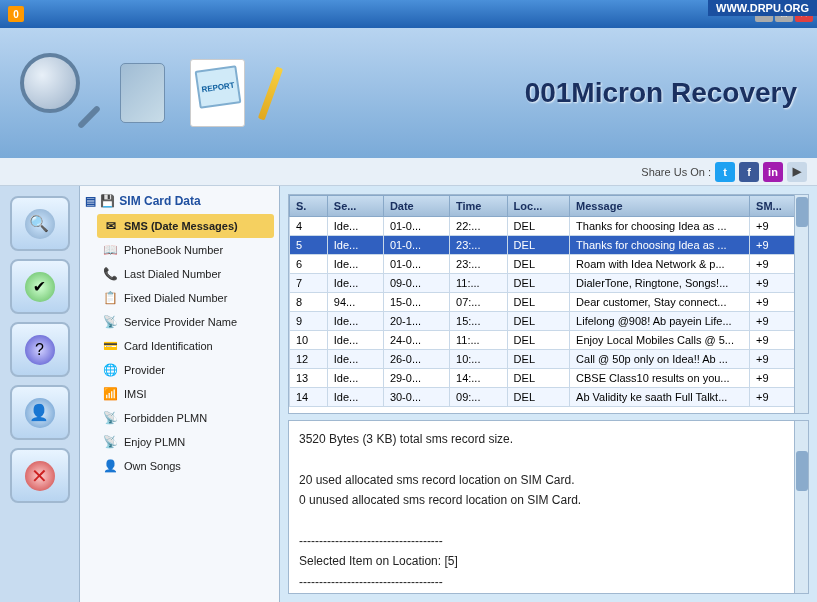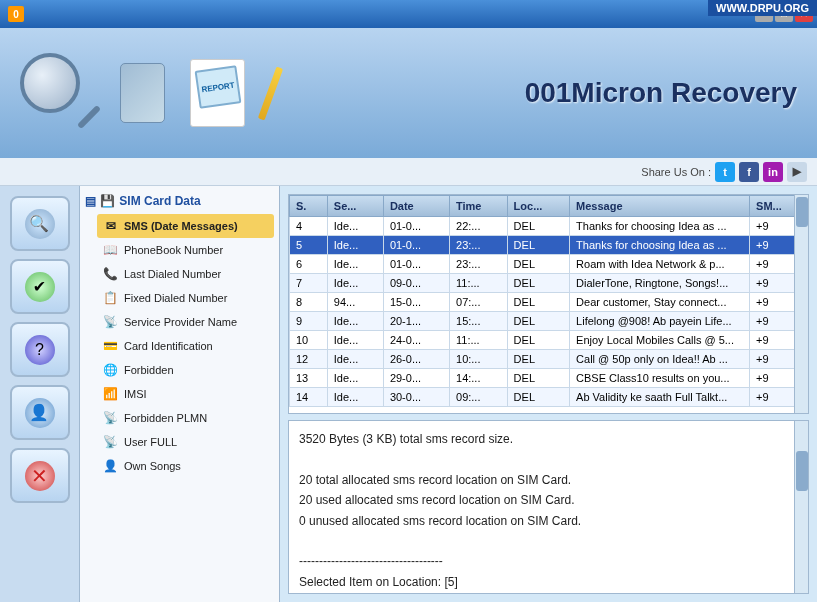--- a/index.html
+++ b/index.html
@@ -376,33 +376,33 @@
     <div class="tree-item">
       <span class="item-icon">📡</span>
       <span>Service Provider Name</span>
     </div>
     <div class="tree-item">
       <span class="item-icon">💳</span>
       <span>Card Identification</span>
     </div>
     <div class="tree-item">
       <span class="item-icon">🌐</span>
-      <span>Forbidden</span>
+      <span>Provider</span>
     </div>
     <div class="tree-item">
       <span class="item-icon">📶</span>
       <span>IMSI</span>
     </div>
     <div class="tree-item">
       <span class="item-icon">📡</span>
       <span>Forbidden PLMN</span>
     </div>
     <div class="tree-item">
       <span class="item-icon">📡</span>
-      <span>User FULL</span>
+      <span>Enjoy PLMN</span>
     </div>
     <div class="tree-item">
       <span class="item-icon">👤</span>
       <span>Own Songs</span>
     </div>
   </div>
 
   <div class="data-panel">
 
     <div class="data-table-container">
@@ -517,21 +517,20 @@
         
       </div>
       <div class="table-scrollbar">
         <div class="table-scroll-thumb"></div>
       </div>
     </div>
 
     <div class="info-panel">
       <div>3520 Bytes (3 KB) total sms record size.</div>
       <div>&nbsp;</div>
-      <div>20 total allocated sms record location on SIM Card.</div>
       <div>20 used allocated sms record location on SIM Card.</div>
       <div>0 unused allocated sms record location on SIM Card.</div>
       <div>&nbsp;</div>
       <div>------------------------------------</div>
       <div>Selected Item on Location: [5]</div>
       <div>------------------------------------</div>
 
       <div class="info-scrollbar">
         <div class="info-scroll-thumb"></div>
       </div>

